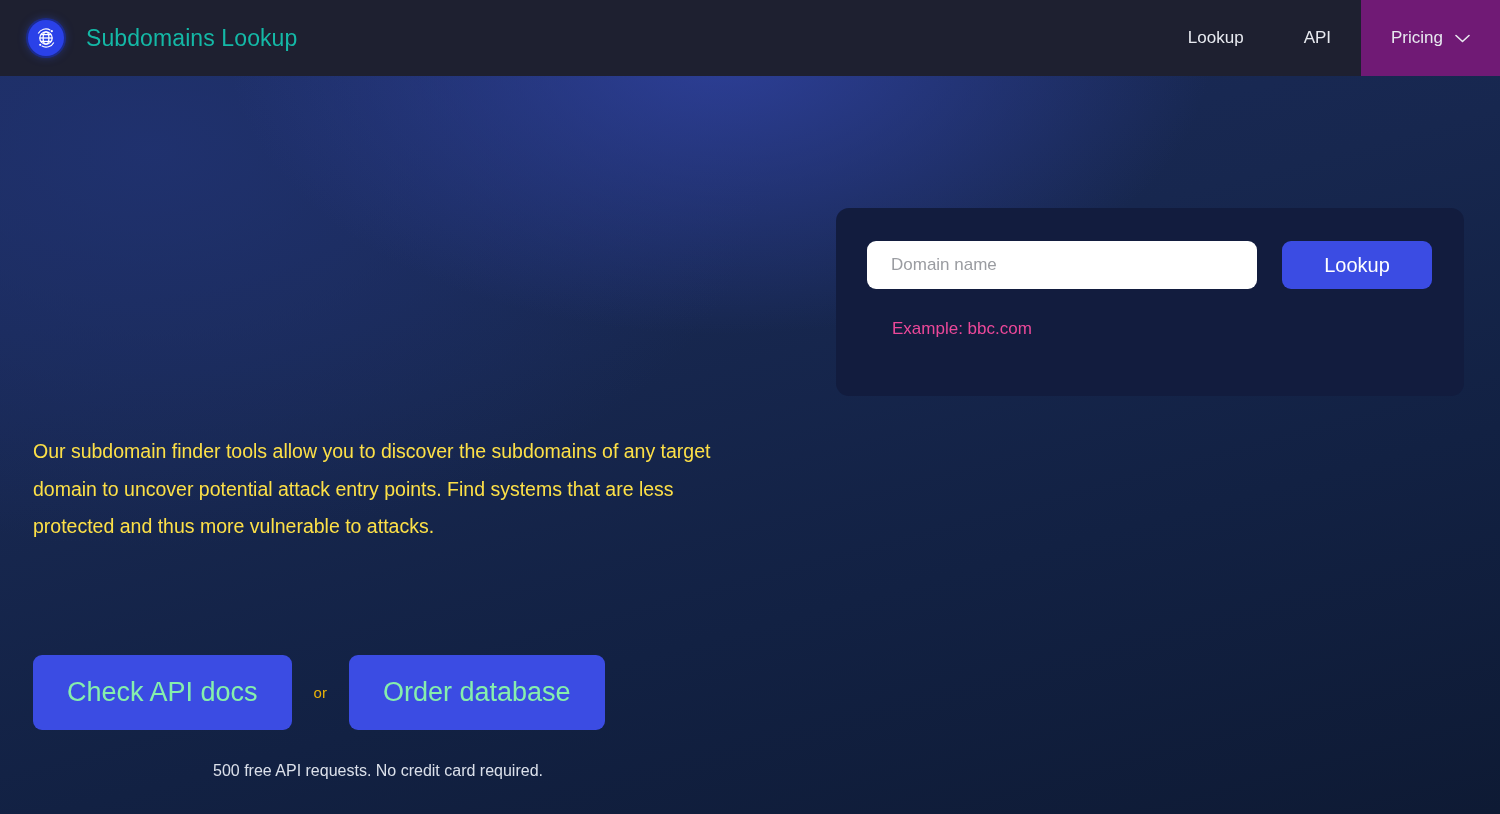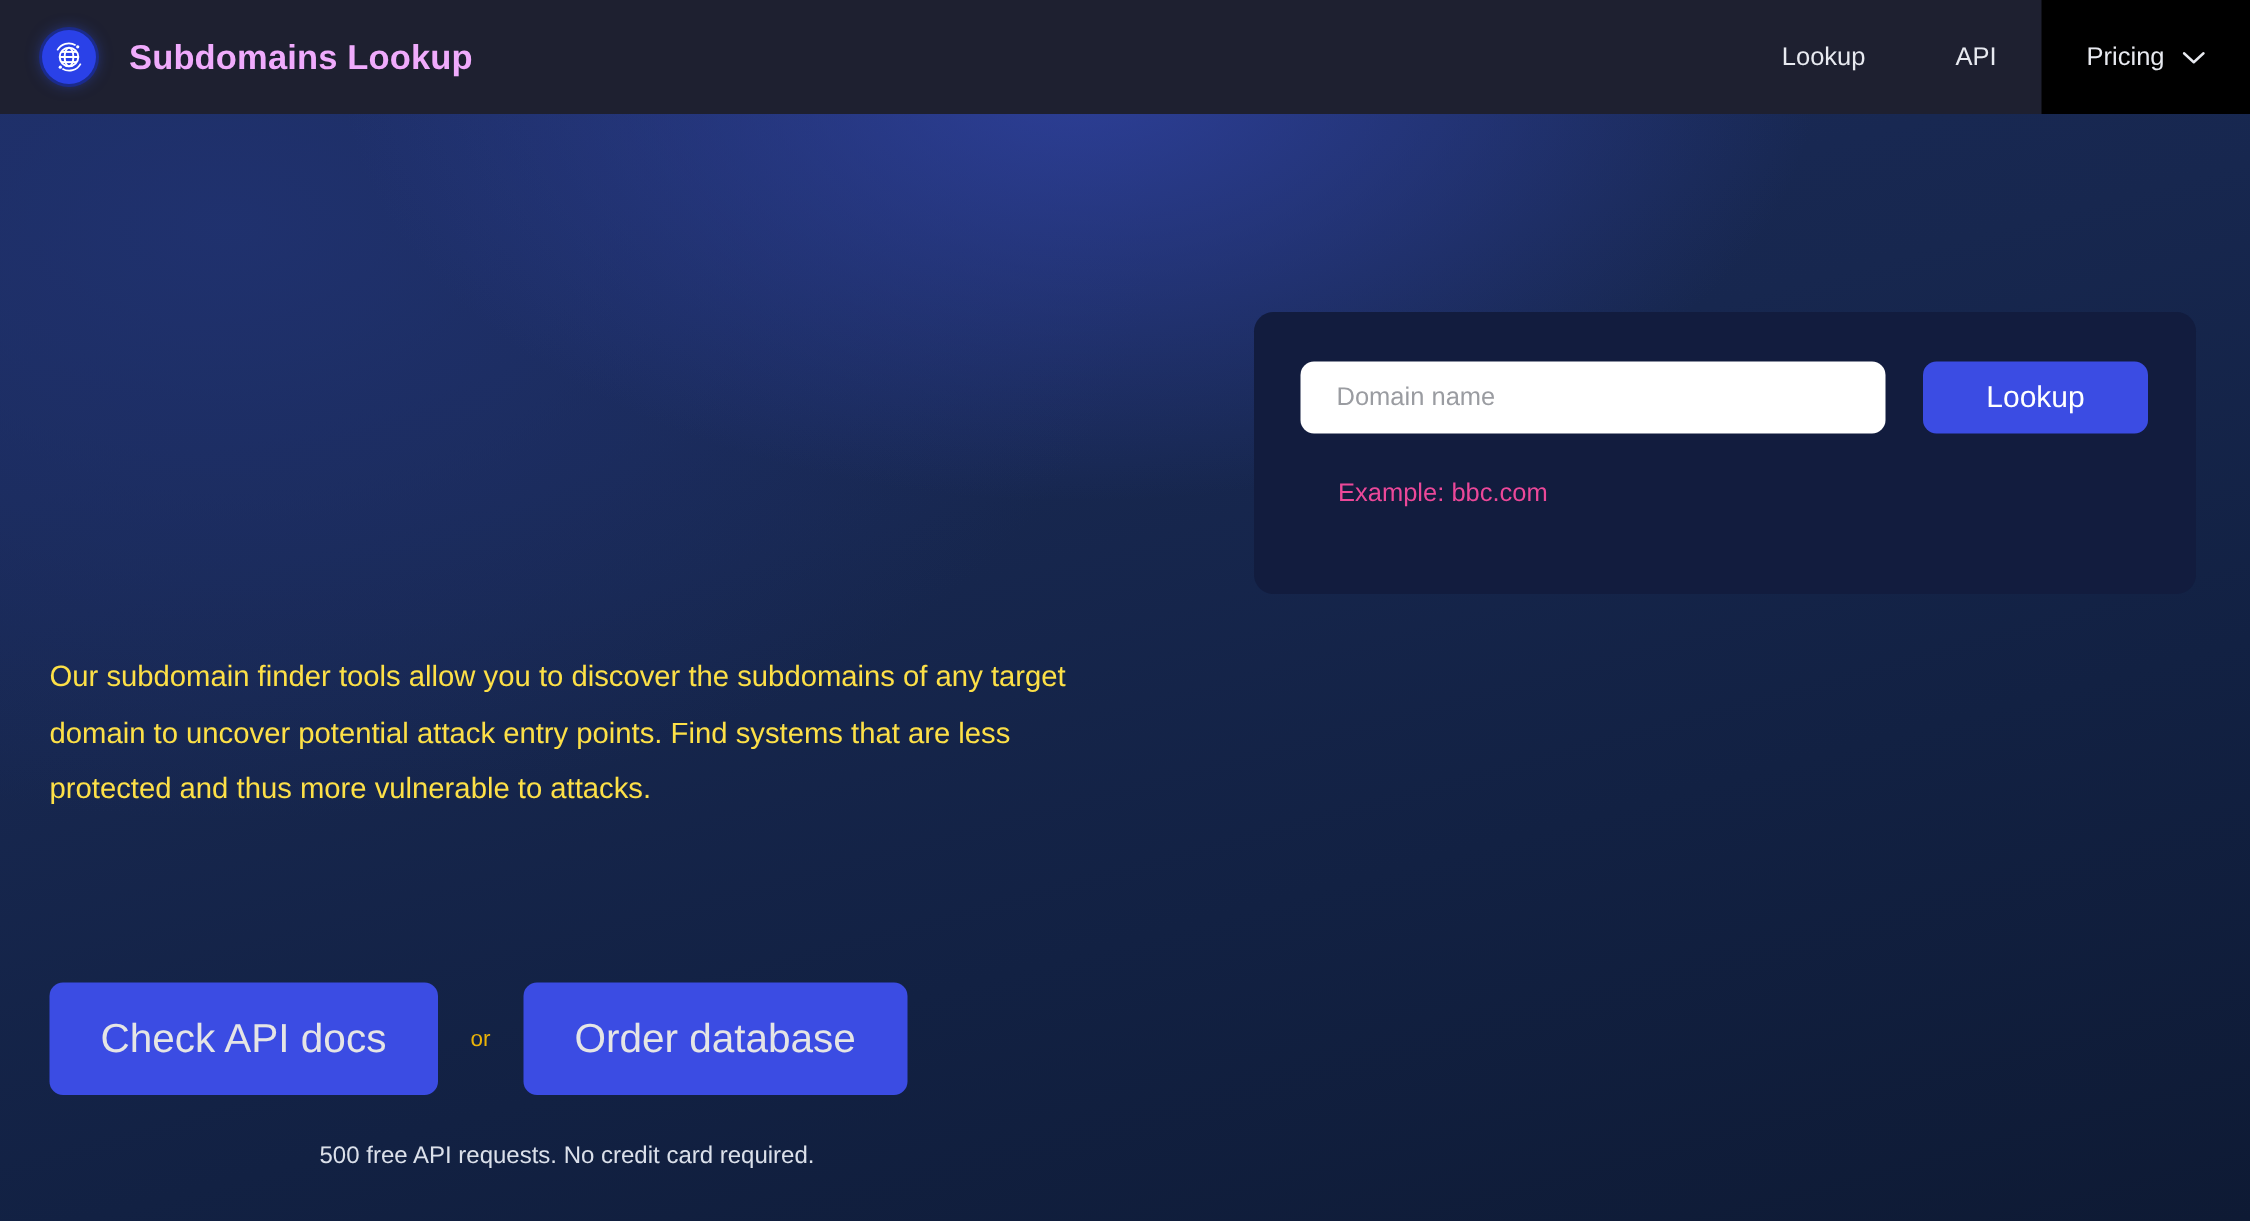--- a/index.html
+++ b/index.html
@@ -26,31 +26,31 @@
   }
   .logo {
     width:36px; height:36px; border-radius:50%;
     background:#2a41e8;
     display:flex; align-items:center; justify-content:center;
     box-shadow:0 0 0 2px #1b2b8c, 0 0 10px rgba(55,85,240,.55);
     flex:none;
   }
   .logo svg { display:block; }
   .brand-title {
-    color:#f0abfc; font-size:23px; font-weight:700; letter-spacing:.1px;
+    color:#14b8a6; font-size:23px; font-weight:400; letter-spacing:.1px;
     white-space:nowrap;
   }
   .nav { margin-left:auto; display:flex; align-items:stretch; height:76px; }
   .nav-item {
     display:flex; align-items:center; justify-content:center;
     color:#e8eaf0; font-size:17px; font-weight:400;
     padding:0 30px; height:76px; white-space:nowrap;
     cursor:pointer; user-select:none;
   }
-  .nav-item.active { background:#000000; }
+  .nav-item.active { background:#701a75; }
   .nav-item .chev { margin-left:12px; display:inline-flex; }
 
   
   .hero {
     position:absolute; top:76px; left:0;
     width:1500px; height:738px;
     background:
       radial-gradient(900px 520px at 46% -6%, #2a3a8f 0%, rgba(42,58,143,0) 62%),
       radial-gradient(1100px 700px at 12% 16%, #1d2d66 0%, rgba(29,45,102,0) 65%),
       linear-gradient(168deg, #1b2b5c 0%, #192a56 24%, #152murky 24%, #14234a 52%, #101d3c 76%, #0e1a34 100%);
@@ -74,21 +74,21 @@
   .subcopy {
     position:absolute; left:33px; top:433px; width:700px;
     color:#fde047;
     font-size:19.5px; font-weight:400; line-height:37.5px;
   }
   .cta-row {
     position:absolute; left:33px; top:655px;
     display:flex; align-items:center;
   }
   .btn-primary {
-    background:#3b4ce3; color:#e5e5e5;
+    background:#3b4ce3; color:#86efac;
     border:none; border-radius:9px;
     font-family:"Liberation Sans", sans-serif;
     font-size:27px; font-weight:400;
     height:75px; padding:0 34px;
     display:flex; align-items:center; justify-content:center;
     cursor:pointer; white-space:nowrap;
   }
   .or-text {
     color:#eab308; font-size:15px;
     padding:0 22px; white-space:nowrap;text-align:right;

